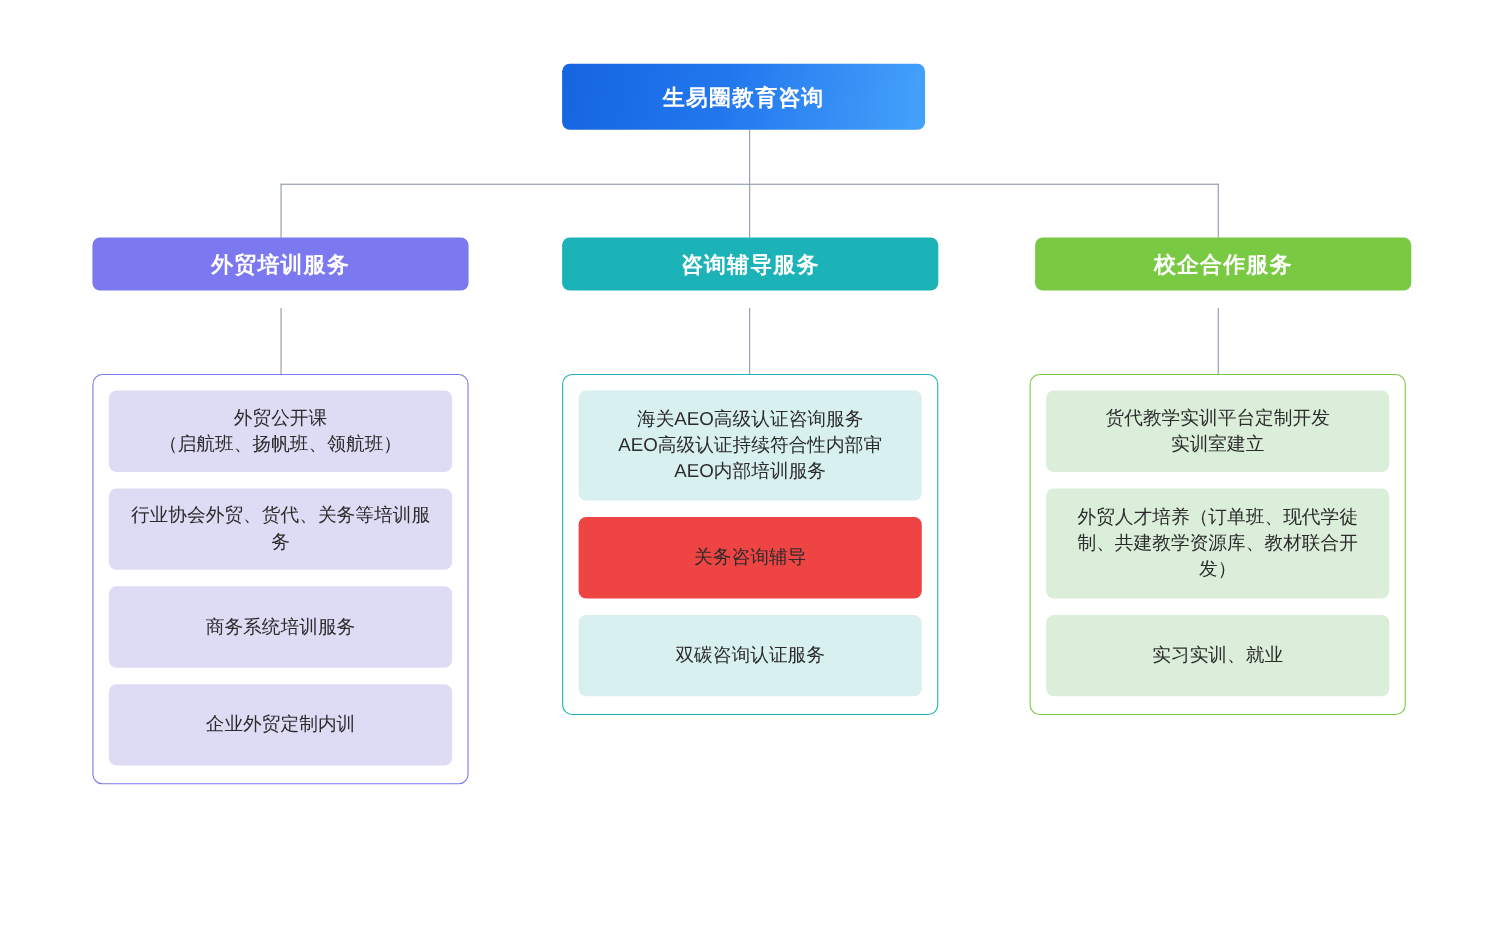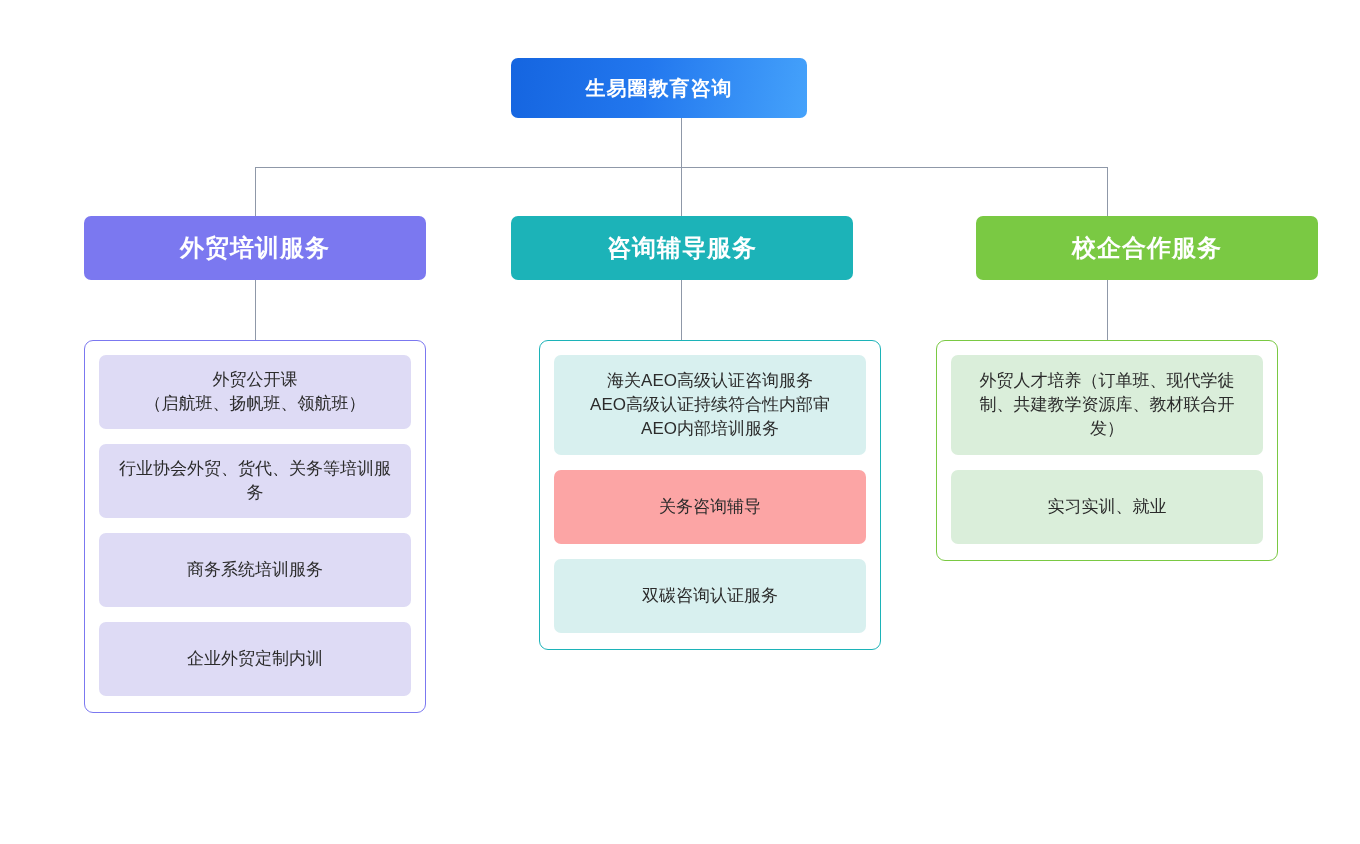--- a/index.html
+++ b/index.html
@@ -37,21 +37,21 @@
     background: #8f98a8;
   }
   .conn.v { width: 1.4px; }
   .conn.h { height: 1.4px; }
 
   
   .root-node {
     position: absolute;
     left: 511px;
     top: 58px;
-    width: 296px;
+    width: 330px;
     height: 60px;
     border-radius: 7px;
     background: linear-gradient(100deg, #1565e0 0%, #2277ee 45%, #45a2fb 100%);
     color: #ffffff;
     font-size: 20px;
     font-weight: bold;
     letter-spacing: 1px;
     display: flex;
     align-items: center;
     justify-content: center;
@@ -59,27 +59,27 @@
   }
 
   
   .column {
     position: absolute;
     top: 216px;
     width: 342px;
   }
   .column.col-0 { left: 84px; }
   .column.col-1 { left: 511px; }
-  .column.col-2 { left: 976px; }
+  .column.col-2 { left: 941px; }
 
   .col-header {
-    height: 64px;
+    height: 48px;
     border-radius: 7px;
     color: #ffffff;
-    font-size: 24px;
+    font-size: 20px;
     font-weight: bold;
     letter-spacing: 1px;
     display: flex;
     align-items: center;
     justify-content: center;
     box-sizing: border-box;
   }
 
   .col-panel {
     position: absolute;
@@ -88,21 +88,21 @@
     border: 1.6px solid #cccccc;
     border-radius: 9px;
     box-sizing: border-box;
     padding: 14px 14px 16px 14px;
     background: #ffffff;
     display: flex;
     flex-direction: column;
     gap: 15px;
   }
   .col-panel.col-0 { left: 84px; }
-  .col-panel.col-1 { left: 539px; }
+  .col-panel.col-1 { left: 511px; }
   .col-panel.col-2 { left: 936px; }
 
   .chip {
     border-radius: 7px;
     box-sizing: border-box;
     display: flex;
     align-items: center;
     justify-content: center;
     text-align: center;
     color: #2b2b2b;
@@ -153,22 +153,24 @@
 （启航班、扬帆班、领航班）</div>
     <div class="chip" style="white-space: pre-line; background: rgb(222, 219, 245);">行业协会外贸、货代、关务等培训服务</div>
     <div class="chip" style="white-space: pre-line; background: rgb(222, 219, 245);">商务系统培训服务</div>
     <div class="chip" style="white-space: pre-line; background: rgb(222, 219, 245); text-align: center;">企业外贸定制内训</div>
   </div>
 
   <div class="col-panel col-1" style="border-color: rgb(28, 179, 184);">
     <div class="chip tall-3" style="white-space: pre-line; background: rgb(216, 240, 239);">海关AEO高级认证咨询服务
 AEO高级认证持续符合性内部审
 AEO内部培训服务</div>
-    <div class="chip" style="white-space: pre-line; background: #fca5a5;">关务咨询辅导</div>
+    <div class="chip" style="white-space: pre-line; background: #ef4444;">关务咨询辅导</div>
     <div class="chip" style="white-space: pre-line; background: rgb(216, 240, 239);">双碳咨询认证服务</div>
   </div>
 
   <div class="col-panel col-2" style="border-color: rgb(122, 201, 67);">
+    <div class="chip tall-2" style="white-space: pre-line; background: rgb(218, 238, 218);">货代教学实训平台定制开发
+实训室建立</div>
     <div class="chip tall-3" style="white-space: pre-line; background: rgb(218, 238, 218);">外贸人才培养（订单班、现代学徒制、共建教学资源库、教材联合开发）</div>
     <div class="chip" style="white-space: pre-line; background: rgb(218, 238, 218);">实习实训、就业</div>
   </div>
 
 </div>
 
 </body></html>

